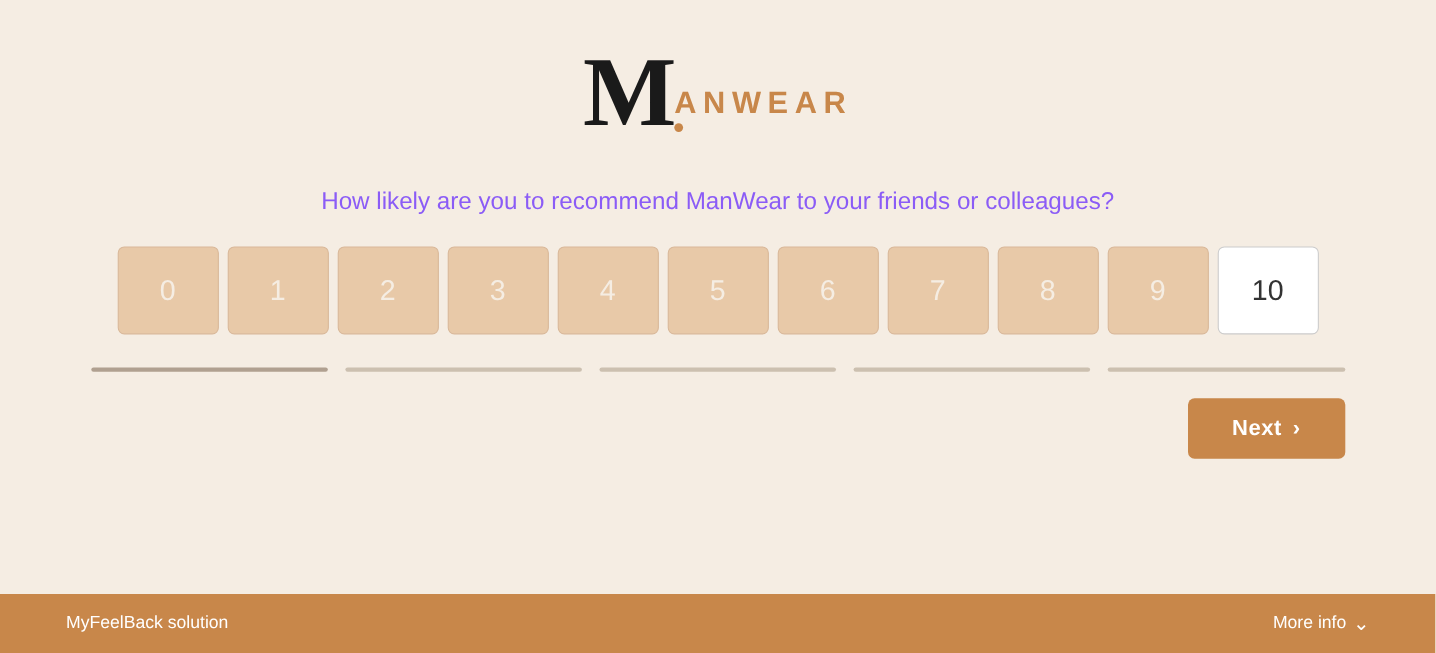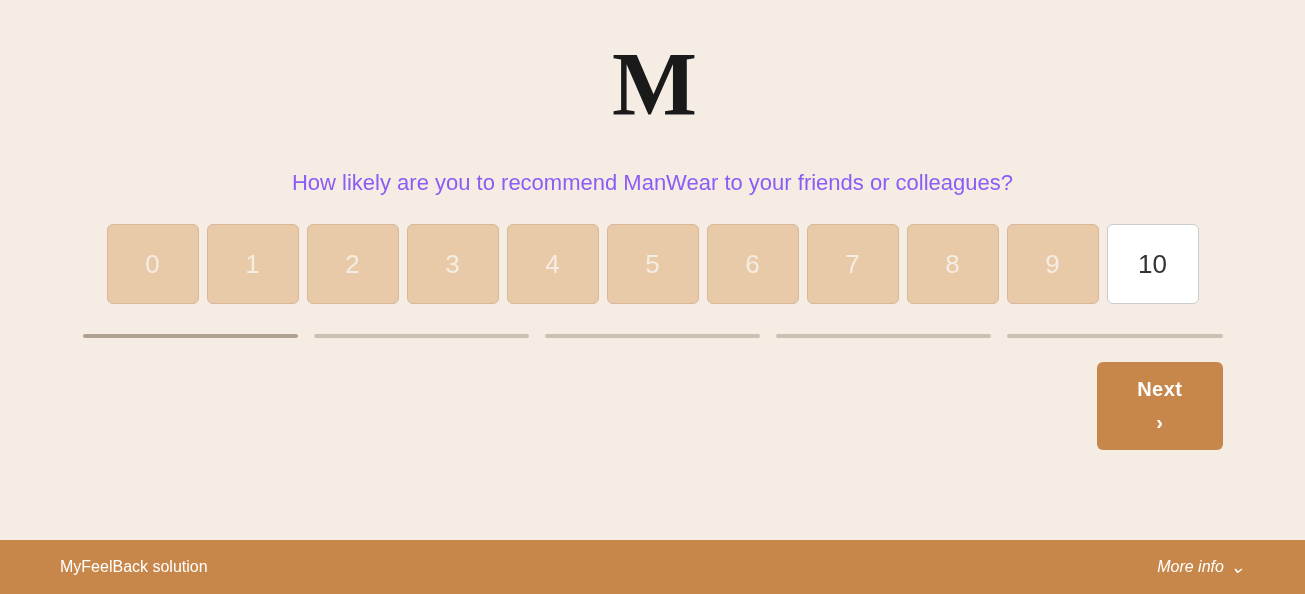--- a/index.html
+++ b/index.html
@@ -136,21 +136,20 @@
       border: none;
       border-radius: 6px;
       padding: 16px 40px;
       font-size: 20px;
       font-weight: 600;
       cursor: pointer;
       display: flex;
       align-items: center;
       gap: 10px;
       letter-spacing: 0.5px;
-      flex-direction: column;
     }
 
     .next-chevron {
       font-size: 20px;
     }
 
     
     .footer-bar {
       width: 100%;
       background-color: #c8874a;
@@ -168,35 +167,38 @@
     }
 
     .footer-right {
       color: #fff;
       font-size: 16px;
       font-weight: 500;
       display: flex;
       align-items: center;
       gap: 6px;
       cursor: pointer;
-      font-style: italic;
     }
 
     .footer-chevron {
       font-size: 18px;
     }
   </style>
 </head>
 <body>
 
 <div class="page-wrapper">
 
   <div class="logo-area">
     <div class="logo-m">
       <span style="color:#1a1a1a;">M</span>
+    </div>
+    <div class="logo-text-group">
+      <span class="logo-anwear">ANWEAR</span>
+      <div class="logo-dot"></div>
     </div>
   </div>
 
   <div class="question-text">How likely are you to recommend ManWear to your friends or colleagues?</div>
 
   <div class="nps-scale">
     <button class="nps-btn">0</button>
     <button class="nps-btn">1</button>
     <button class="nps-btn">2</button>
     <button class="nps-btn">3</button>

